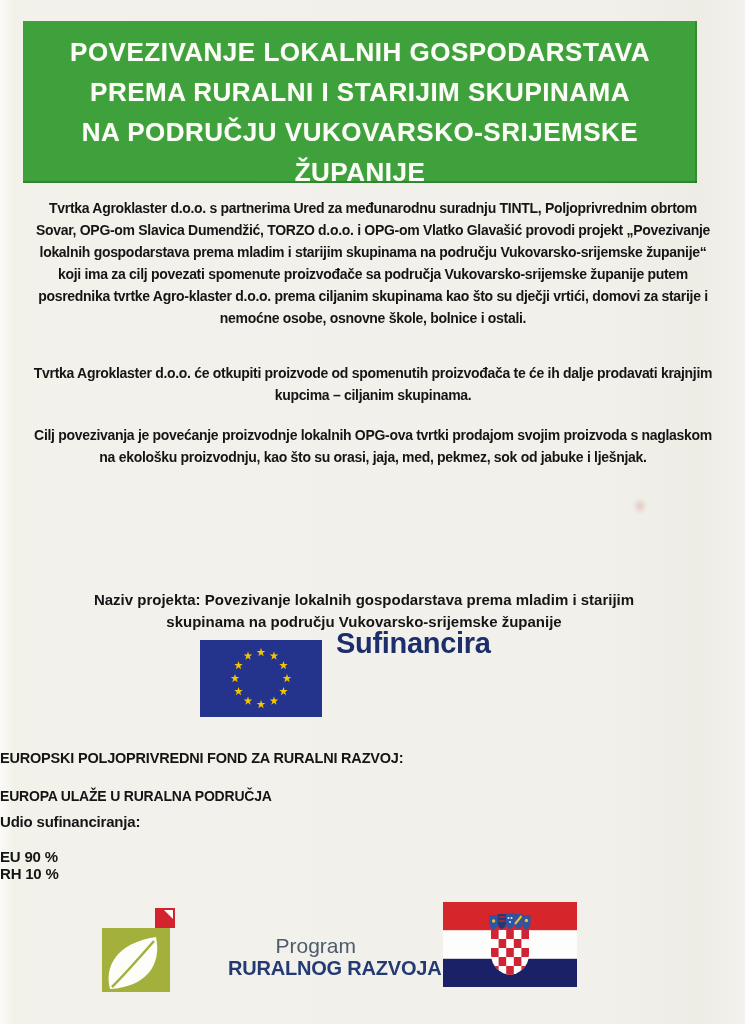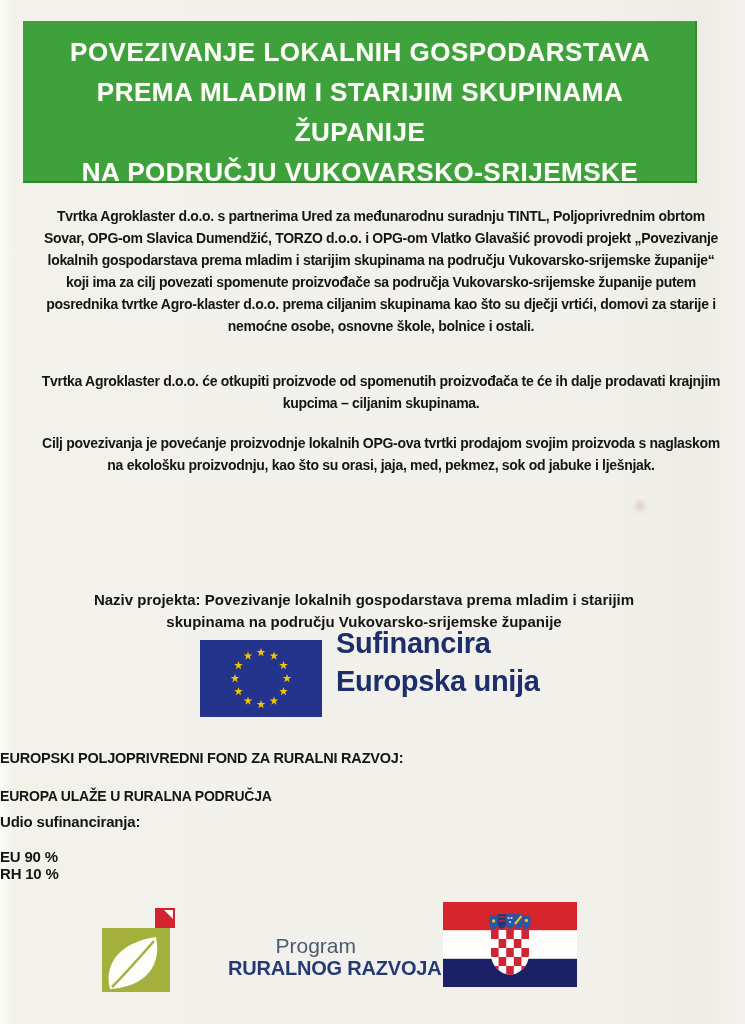--- a/index.html
+++ b/index.html
@@ -25,21 +25,21 @@
   }
   .banner .t-line{
     color:#fdfdf8;font-weight:700;font-size:26px;line-height:40px;
     letter-spacing:.5px;white-space:nowrap;
     text-shadow:0 0 1px rgba(255,255,255,.4);
   }
   
   .para{
     position:absolute;left:28px;width:690px;
     font-size:14px;font-weight:700;line-height:22px;letter-spacing:-.3px;
-    text-align:center;margin:8px;
+    text-align:center;margin:0;
   }
   .para1{top:197px;}
   .para2{top:362px;}
   .para3{top:424px;}
   .proj-block{
     position:absolute;left:0;top:505px;width:718px;
     text-align:center;font-size:15px;font-weight:700;line-height:23px;
   }
   .naziv{
     position:absolute;left:62px;top:589px;width:604px;
@@ -73,23 +73,23 @@
     filter:blur(1px);
   }
 </style>
 </head>
 <body>
 
 <div class="page">
 
   <div class="banner">
     <div class="t-line">POVEZIVANJE LOKALNIH GOSPODARSTAVA</div>
-    <div class="t-line">PREMA MLADIM I STARIJIM SKUPINAMA</div>
+    <div class="t-line">PREMA RURALNI I STARIJIM SKUPINAMA</div>
+    <div class="t-line">NA PODRUČJU VUKOVARSKO-SRIJEMSKE</div>
     <div class="t-line">ŽUPANIJE</div>
-    <div class="t-line">NA PODRUČJU VUKOVARSKO-SRIJEMSKE</div>
   </div>
 
   <p class="para para1">Tvrtka Agroklaster d.o.o. s partnerima Ured za međunarodnu suradnju TINTL, Poljoprivrednim obrtom Sovar, OPG-om Slavica Dumendžić, TORZO d.o.o. i OPG-om Vlatko Glavašić provodi projekt „Povezivanje lokalnih gospodarstava prema mladim i starijim skupinama na području Vukovarsko-srijemske županije“ koji ima za cilj povezati spomenute proizvođače sa područja Vukovarsko-srijemske županije putem posrednika tvrtke Agro-klaster d.o.o. prema ciljanim skupinama kao što su dječji vrtići, domovi za starije i nemoćne osobe, osnovne škole, bolnice i ostali.</p>
   <p class="para para2">Tvrtka Agroklaster d.o.o. će otkupiti proizvode od spomenutih proizvođača te će ih dalje prodavati krajnjim kupcima – ciljanim skupinama.</p>
   <p class="para para3">Cilj povezivanja je povećanje proizvodnje lokalnih OPG-ova tvrtki prodajom svojim proizvoda s naglaskom na ekološku proizvodnju, kao što su orasi, jaja, med, pekmez, sok od jabuke i lješnjak.</p>
 
 
   <div class="naziv">Naziv projekta: Povezivanje lokalnih gospodarstava prema mladim i starijim skupinama na području Vukovarsko-srijemske županije</div>
 
   <svg class="eu-flag" viewBox="0 0 122 77" xmlns="http://www.w3.org/2000/svg">
@@ -105,21 +105,20 @@
     <use href="#eustar" transform="translate(74,61)"></use>
     <use href="#eustar" transform="translate(61,64.5)"></use>
     <use href="#eustar" transform="translate(48,61)"></use>
     <use href="#eustar" transform="translate(38.5,51.5)"></use>
     <use href="#eustar" transform="translate(35,38.5)"></use>
     <use href="#eustar" transform="translate(38.5,25.5)"></use>
     <use href="#eustar" transform="translate(48,16)"></use>
   </svg>
   <div class="eu-cofinance">
     <div>Sufinancira</div>
-    <div>Europska unija</div>
   </div>
 
   <div class="fund fund-title">EUROPSKI POLJOPRIVREDNI FOND ZA RURALNI RAZVOJ:</div>
   <div class="fund fund-subtitle">EUROPA ULAŽE U RURALNA PODRUČJA</div>
   <div class="fund share-label">Udio sufinanciranja:</div>
   <div class="fund share-values">
     <div>EU 90 %</div>
     <div>RH 10 %</div>
   </div>
 

